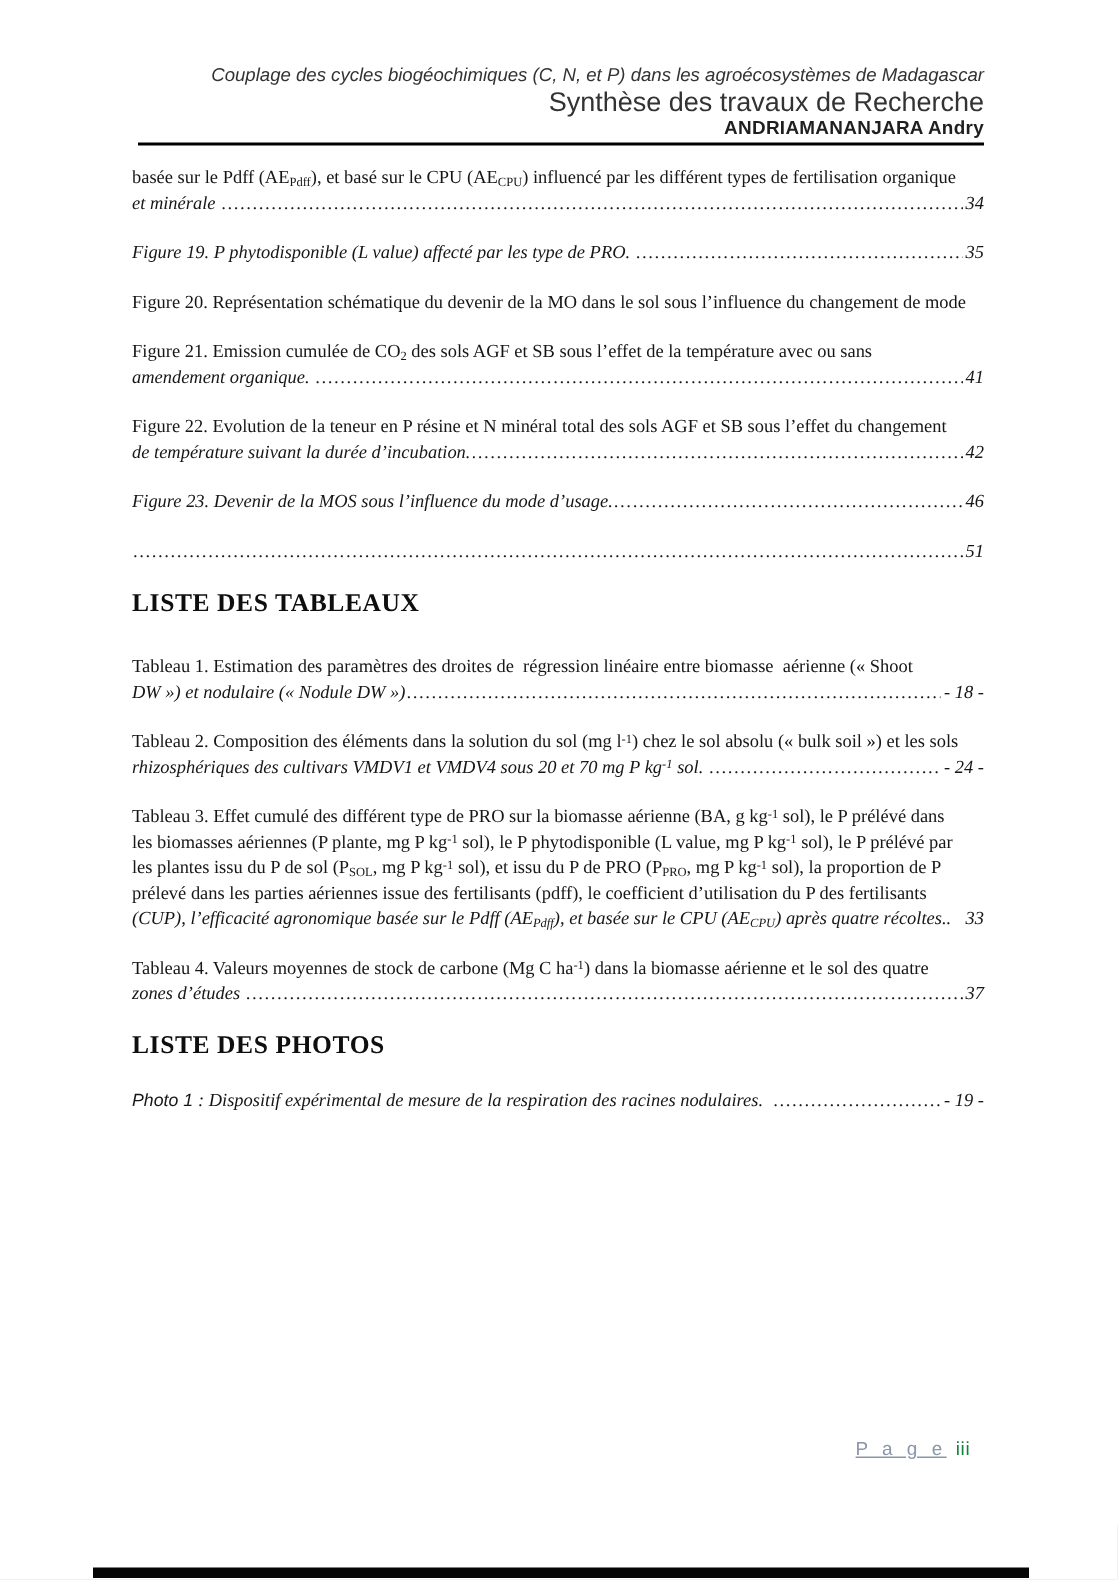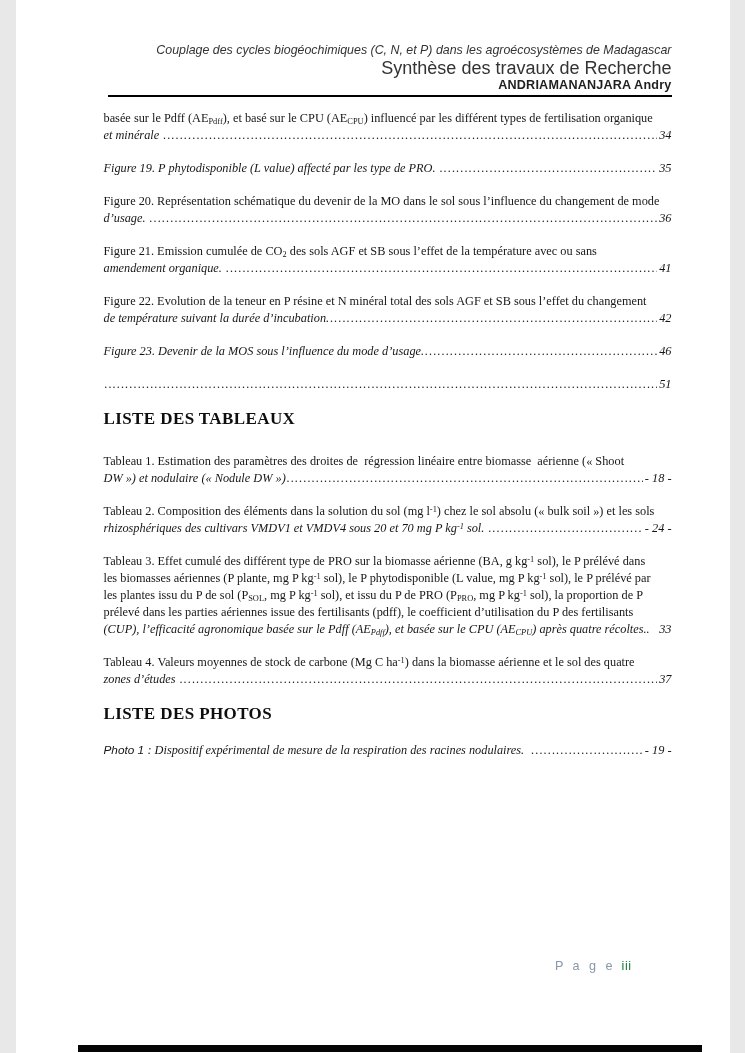--- a/index.html
+++ b/index.html
@@ -1,19 +1,19 @@
 <!DOCTYPE html>
 <html><head>
 <meta charset="utf-8">
 <style>
   html,body { margin:0; padding:0; background:#e8e8e8; }
   .page {
-    position:relative; width:690px; height:1053px; margin:0 auto;
+    position:relative; width:745px; height:1053px; margin:0 auto;
     background:#ffffff; overflow:hidden;
-    font-family:"Liberation Serif", serif; color:#161616;padding-left:24px;
+    font-family:"Liberation Serif", serif; color:#161616;
   }
   
   .header { position:absolute; top:41px; left:88px; width:568px; text-align:right;
             font-family:"Liberation Sans", sans-serif; }
   .header .h1 { font-style:italic; font-size:12.4px; line-height:18px; color:#333333; }
   .header .h2 { font-size:18px; line-height:18px; color:#333333; }
   .header .h3 { font-size:12.6px; line-height:17px; font-weight:700; color:#1f1f1f; letter-spacing:0.2px; }
   .rule { position:absolute; top:95px; left:92px; width:564px; height:2.4px; background:#000000; }
 
   
@@ -33,21 +33,21 @@
   .sans { font-family:"Liberation Sans", sans-serif; font-size:11.8px; }
 
   .section-title { font-family:"Liberation Serif", serif; font-weight:bold;
                    font-size:17px; line-height:19px; letter-spacing:0.4px;
                    color:#0e0e0e; margin:14px 0 25px 0; }
   .section-title.photos { margin-bottom:19px; }
 
   
   .footer { position:absolute; top:959px; right:98px;
             font-family:"Liberation Sans", sans-serif; font-size:12.6px; }
-  .pg-label { color:#8a96aa; letter-spacing:3px; }
+  .pg-label { color:#8a96aa; letter-spacing:3px;text-decoration:underline; }
   .pg-num { color:#15803d; letter-spacing:0.5px; margin-left:6px; }
 
   .bottom-bar { position:absolute; top:1045px; left:62px; width:624px; height:7px; background:#050505; }
 </style>
 </head>
 <body>
 
 <div class="page">
 
   <header class="header">
@@ -69,25 +69,20 @@
         </div>
         <div class="toc-entry">
           <div class="toc-last">
             <span class="toc-text"><span>Figure 19. P phytodisponible (L value) affecté par les type de PRO. </span></span>
             <span class="dots"></span>
             <span class="pageno">35</span>
           </div>
         </div>
         <div class="toc-entry">
           <div class="toc-line"><span>Figure 20. Représentation schématique du devenir de la MO dans le sol sous l’influence du changement de mode</span></div>
-          <div class="toc-last">
-            <span class="toc-text"><span>d’usage. </span></span>
-            <span class="dots"></span>
-            <span class="pageno">36</span>
-          </div>
         </div>
         <div class="toc-entry">
           <div class="toc-line"><span>Figure 21. Emission cumulée de CO</span><span class="sub">2</span><span> des sols AGF et SB sous l’effet de la température avec ou sans</span></div>
           <div class="toc-last">
             <span class="toc-text"><span>amendement organique. </span></span>
             <span class="dots"></span>
             <span class="pageno">41</span>
           </div>
         </div>
         <div class="toc-entry">

